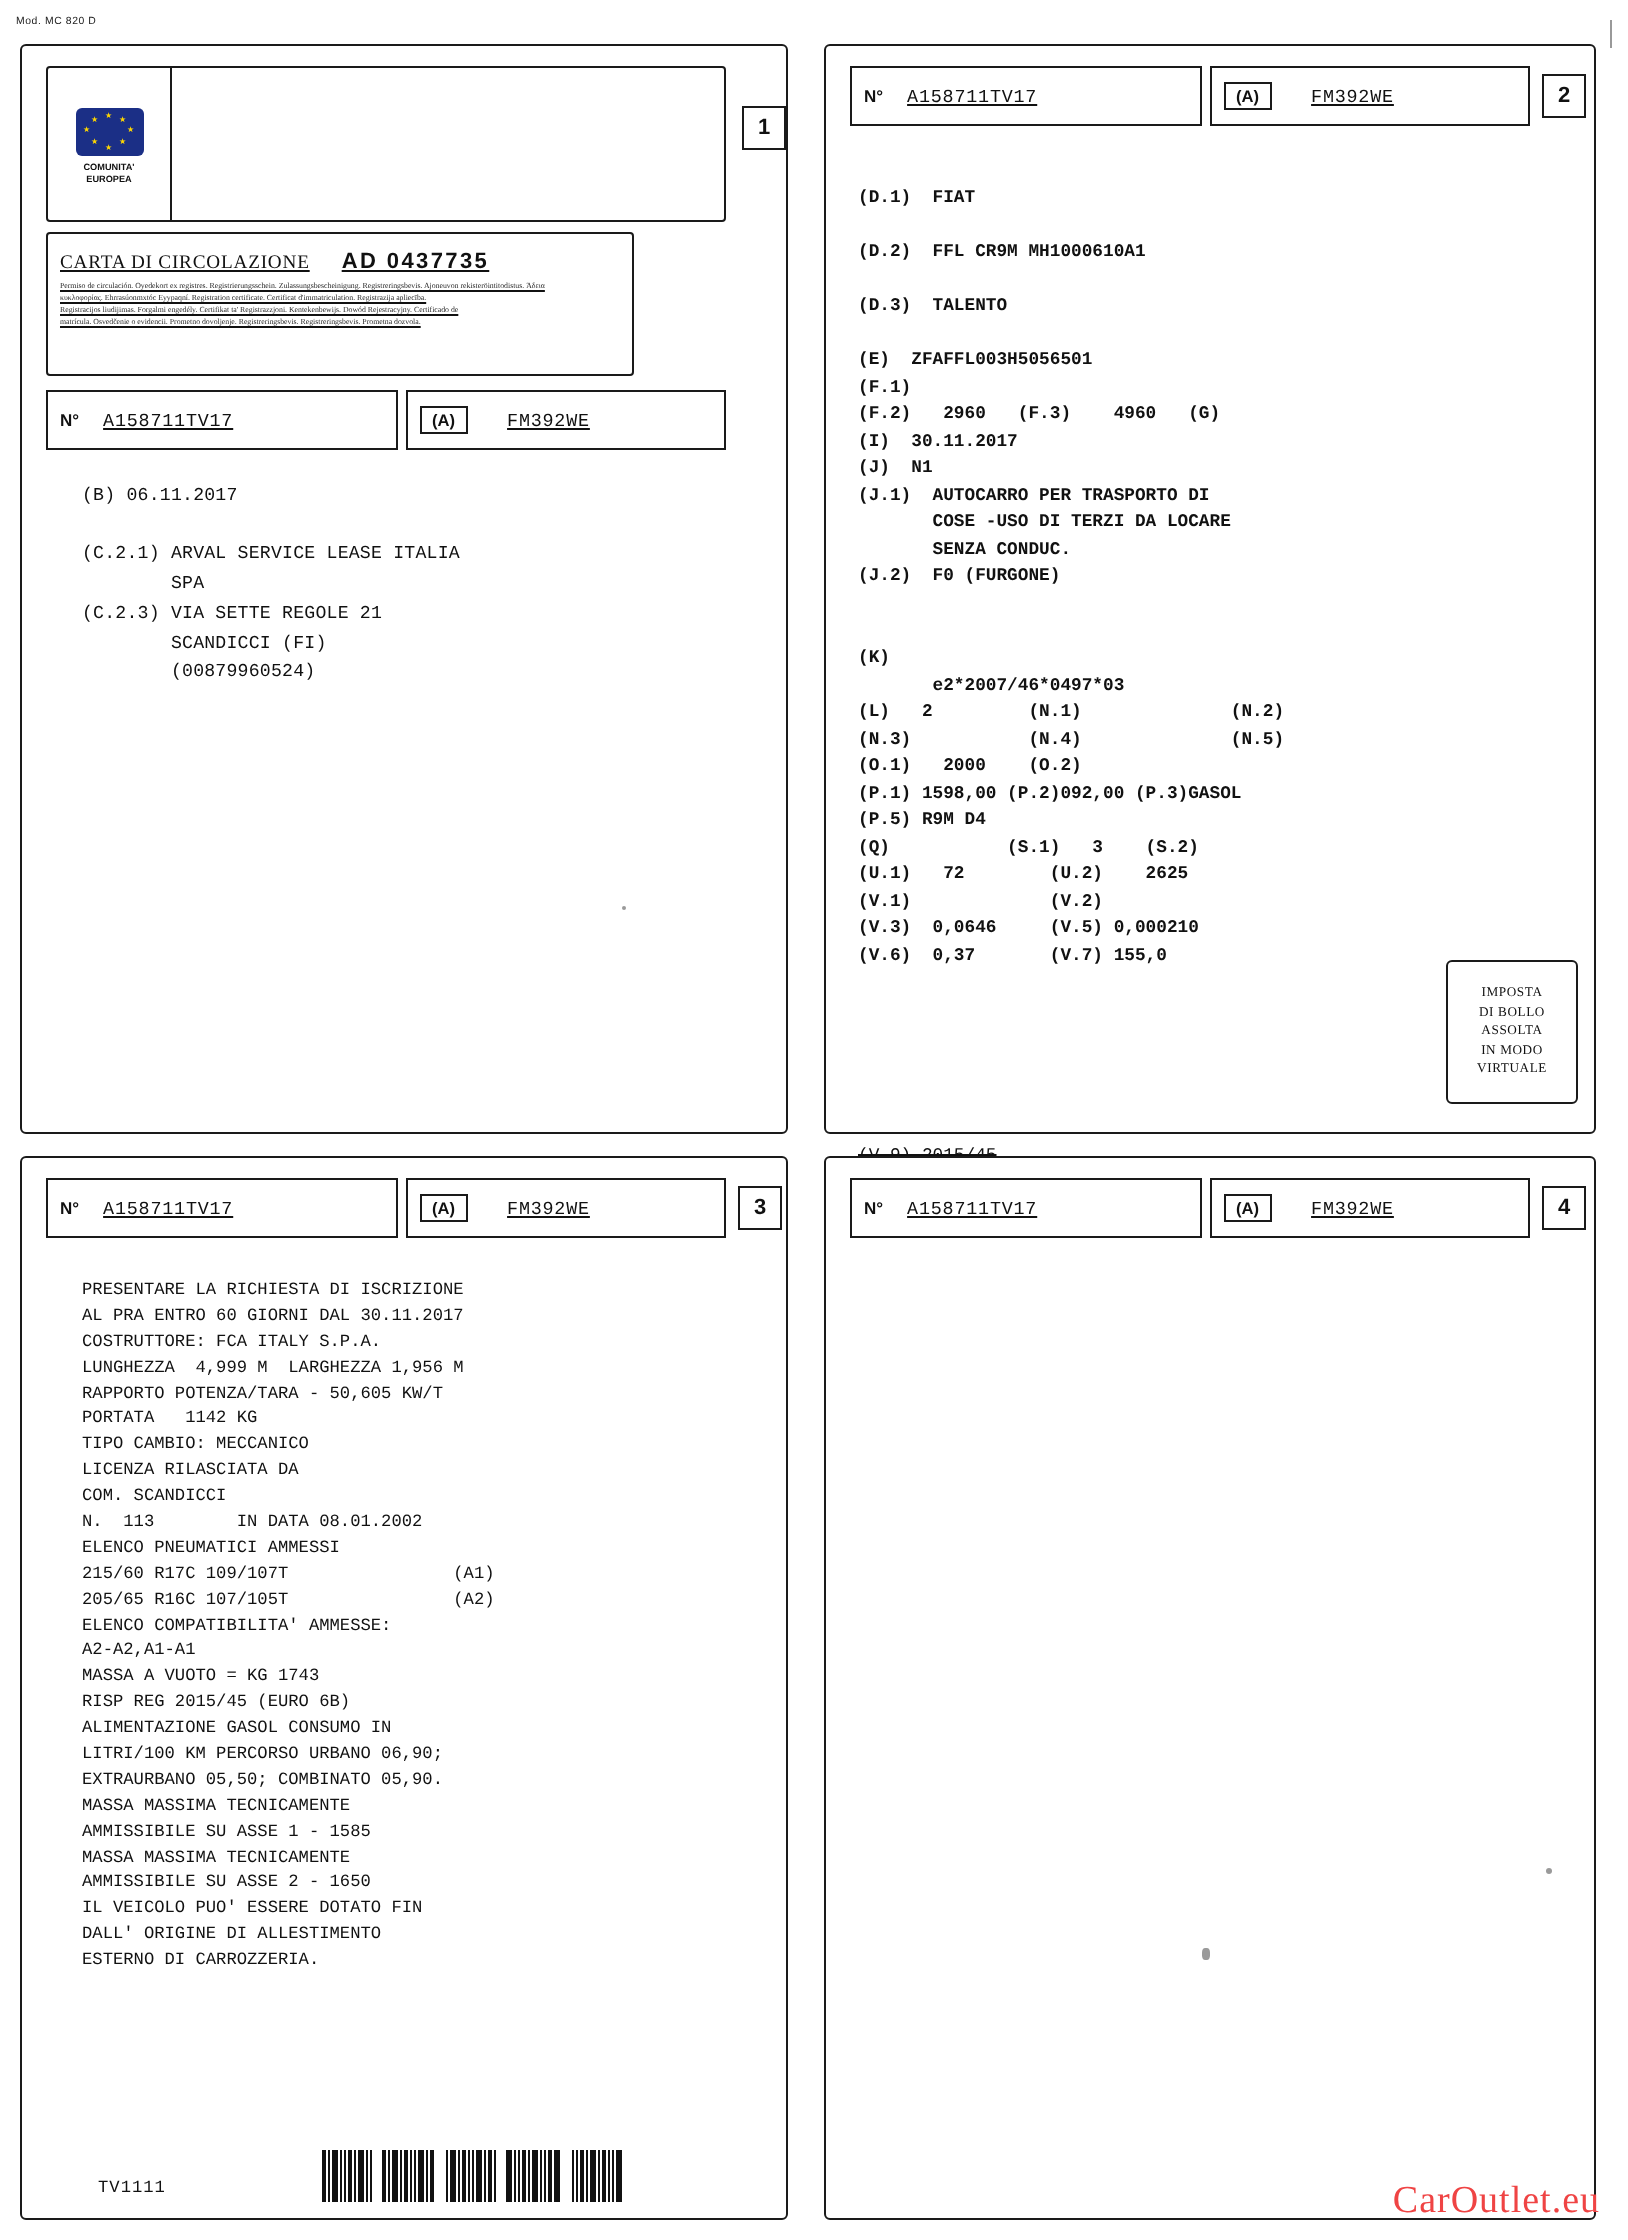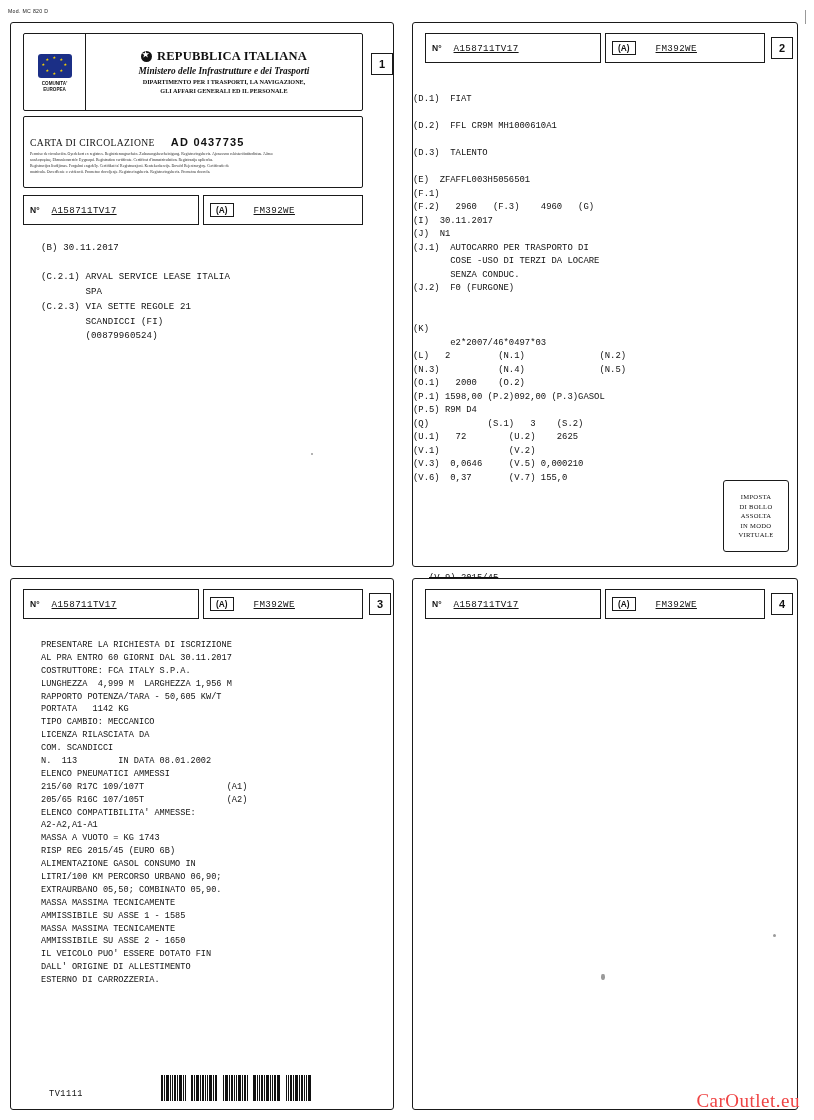--- a/index.html
+++ b/index.html
@@ -24,21 +24,21 @@
   .rep{font-family:"Liberation Serif",serif;font-weight:bold;font-size:12.5px;letter-spacing:.2px;display:flex;align-items:center;gap:5px;}
   .stars{display:inline-block;width:11px;height:11px;border-radius:50%;background:#111;position:relative;}
   .stars:after{content:"\2605";position:absolute;left:1px;top:-1px;color:#fff;font-size:8px;}
   .min{font-family:"Liberation Serif",serif;font-style:italic;font-weight:bold;font-size:9.3px;margin-top:2px;}
   .dip{font-family:"Liberation Serif",serif;font-size:6.2px;line-height:1.35;margin-top:2px;font-weight:bold;}
 
   .numbadge{position:absolute;border:1.2px solid #1a1a1a;box-sizing:border-box;background:#fff;display:flex;align-items:center;justify-content:center;font-family:"Liberation Sans",sans-serif;font-weight:bold;}
   .nb1{left:360px;top:30px;width:22px;height:22px;font-size:11px;}
   .nbq{width:22px;height:22px;font-size:11px;}
 
-  .cartabox{position:absolute;left:12px;top:93px;width:340px;height:72px;border:1.2px solid #1a1a1a;border-radius:2px;box-sizing:border-box;padding:19px 6px;}
+  .cartabox{position:absolute;left:12px;top:93px;width:294px;height:72px;border:1.2px solid #1a1a1a;border-radius:2px;box-sizing:border-box;padding:8px 6px;text-decoration:underline;}
   .cartatitle{font-family:"Liberation Serif",serif;font-size:9.6px;letter-spacing:.4px;display:flex;align-items:baseline;gap:16px;}
   .cartatitle b{font-family:"Liberation Sans",sans-serif;font-size:11px;letter-spacing:1.2px;font-weight:bold;}
   .tiny{font-size:3.9px;line-height:1.5;margin-top:4px;color:#2a2a2a;font-family:"Liberation Serif",serif;}
 
   .idbox{position:absolute;border:1.2px solid #1a1a1a;box-sizing:border-box;background:#fff;}
   .idrow{position:relative;height:28px;display:flex;align-items:center;}
   .nlbl{font-weight:bold;font-size:8.5px;font-family:"Liberation Sans",sans-serif;}
   .idval{font-family:"Liberation Mono",monospace;font-size:9.2px;letter-spacing:.4px;text-decoration:underline;}
   .abox{border:1.1px solid #1a1a1a;font-weight:bold;font-size:8.3px;padding:1px 5px;box-sizing:border-box;}
 
@@ -76,29 +76,20 @@
           <span style="left:15px;top:18px;">★</span>
           <span style="left:8px;top:15px;">★</span>
           <span style="left:4px;top:9px;">★</span>
           <span style="left:8px;top:4px;">★</span>
         </div>
         <div class="eutext">
           <span>COMUNITA'</span><br>
           <span>EUROPEA</span>
         </div>
       </div>
-      <div class="euright">
-        <div class="rep">
-          <span class="stars"></span>
-          <span>REPUBBLICA ITALIANA</span>
-        </div>
-        <div class="min">Ministero delle Infrastrutture e dei Trasporti</div>
-        <div class="dip" style="white-space:pre-line;">DIPARTIMENTO PER I TRASPORTI, LA NAVIGAZIONE,
-GLI AFFARI GENERALI ED IL PERSONALE</div>
-      </div>
     </div>
 
     <div class="numbadge nb1">1</div>
 
     <div class="cartabox">
       <div class="cartatitle">
         <span>CARTA DI CIRCOLAZIONE</span>
         <b>AD 0437735</b>
       </div>
       <div class="tiny" style="white-space:pre-line;">Permiso de circulación. Oyedekort ex registres. Registrierungsschein. Zulassungsbescheinigung. Registreringsbevis. Ajoneuvon rekisteröintitodistus. Άδεια
@@ -113,21 +104,21 @@
         <span class="idval" style="margin-left:12px;">A158711TV17</span>
       </div>
     </div>
     <div class="idbox" style="left:192px;top:172px;width:160px;height:30px;">
       <div class="idrow" style="padding:0 6px;">
         <span class="abox">(A)</span>
         <span class="idval" style="margin-left:20px;">FM392WE</span>
       </div>
     </div>
 
-    <div class="mono" style="position:absolute;left:30px;top:218px;">(B) 30.11.2017
+    <div class="mono" style="position:absolute;left:30px;top:218px;">(B) 06.11.2017
 
 (C.2.1) ARVAL SERVICE LEASE ITALIA
         SPA
 (C.2.3) VIA SETTE REGOLE 21
         SCANDICCI (FI)
         (00879960524)</div>
 
     <div class="speck" style="left:300px;top:430px;width:2px;height:2px;"></div>
   </div>
 
@@ -140,21 +131,21 @@
       </div>
     </div>
     <div class="idbox" style="left:192px;top:10px;width:160px;height:30px;">
       <div class="idrow" style="padding:0 6px;">
         <span class="abox">(A)</span>
         <span class="idval" style="margin-left:20px;">FM392WE</span>
       </div>
     </div>
     <div class="numbadge nbq" style="position:absolute;left:358px;top:14px;">2</div>
 
-    <div class="mono2" style="position:absolute;left:0;top:70px;">(D.1)  FIAT
+    <div class="mono2" style="position:absolute;left:16px;top:70px;font-weight:bold;">(D.1)  FIAT
 
 (D.2)  FFL CR9M MH1000610A1
 
 (D.3)  TALENTO
 
 (E)  ZFAFFL003H5056501
 (F.1)
 (F.2)   2960   (F.3)    4960   (G)
 (I)  30.11.2017
 (J)  N1

